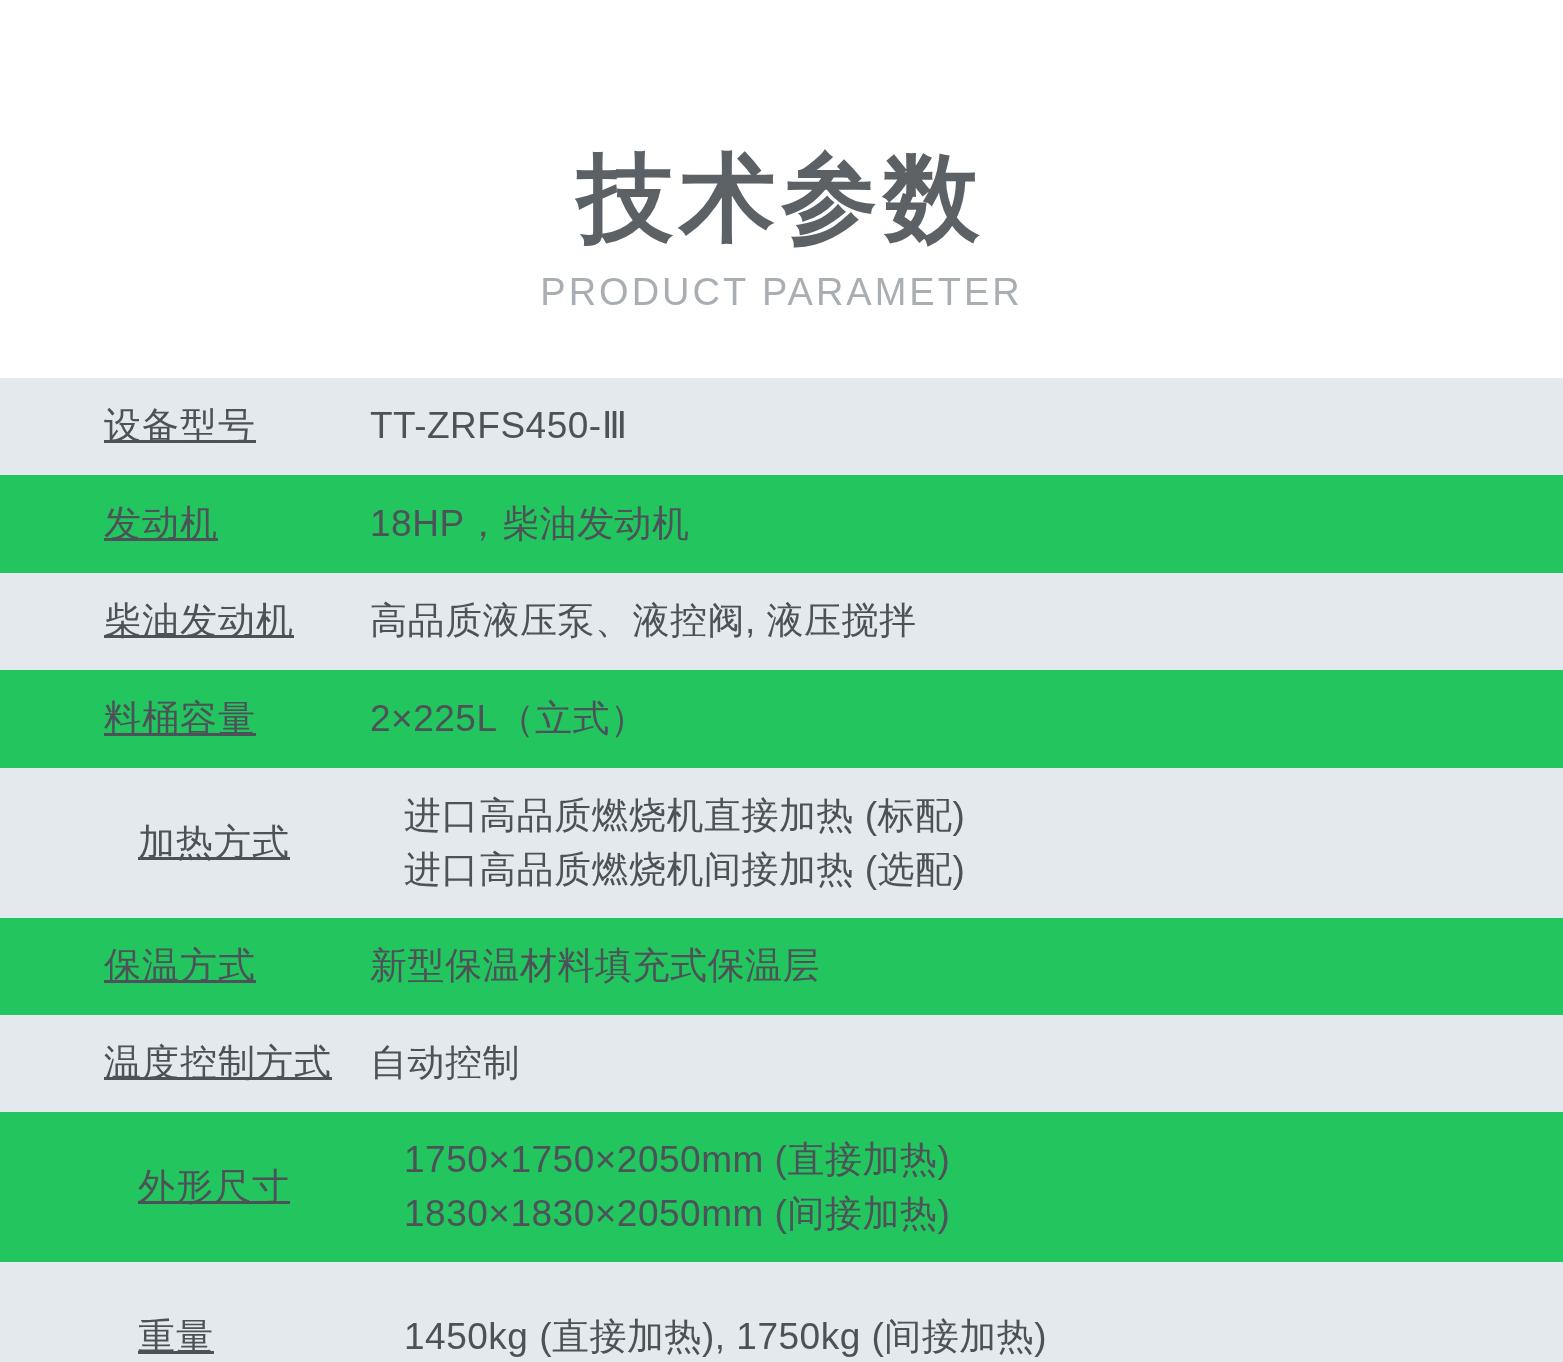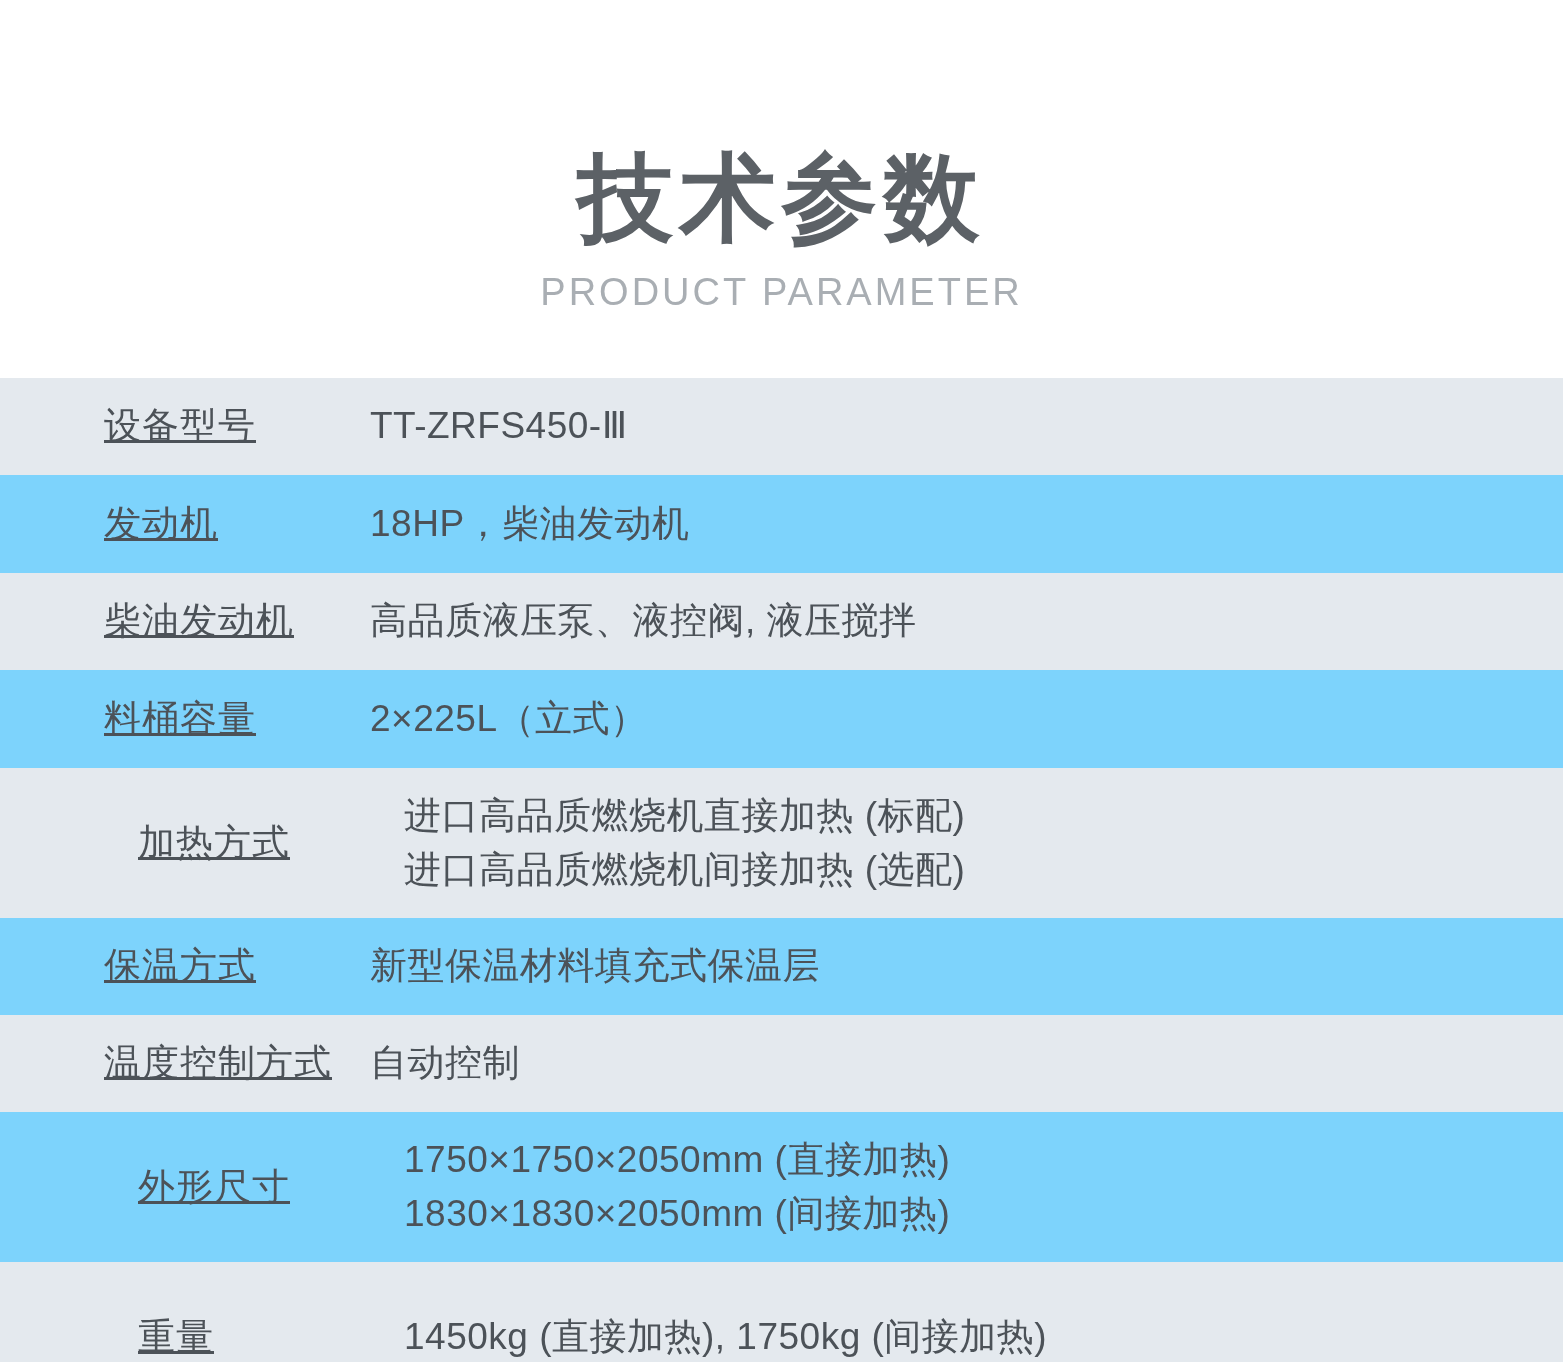--- a/index.html
+++ b/index.html
@@ -44,21 +44,21 @@
   }
   .row {
     display: flex;
     align-items: center;
     box-sizing: border-box;
   }
   .row.odd {
     background: #e4e9ee;
   }
   .row.even {
-    background: #7dd3fc;
+    background: #22c55e;
   }
   .cell-label {
     width: 370px;
     padding-left: 104px;
     box-sizing: border-box;
     font-size: 37px;
     color: #4c5258;
     letter-spacing: 1px;
     flex: none;
     text-decoration: underline;

